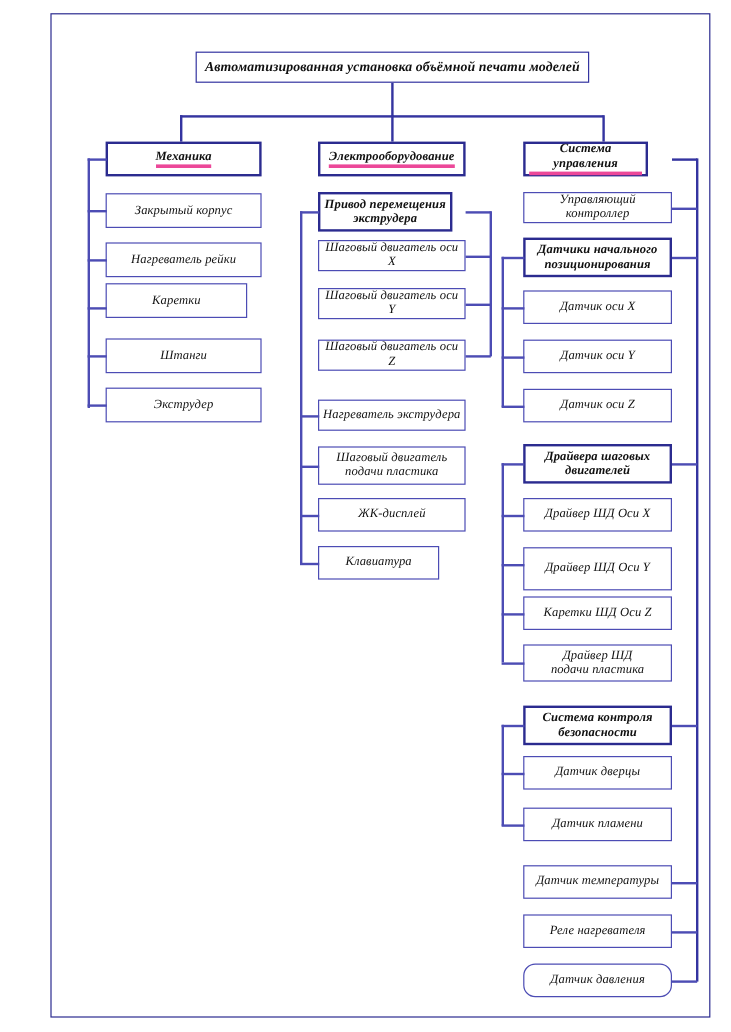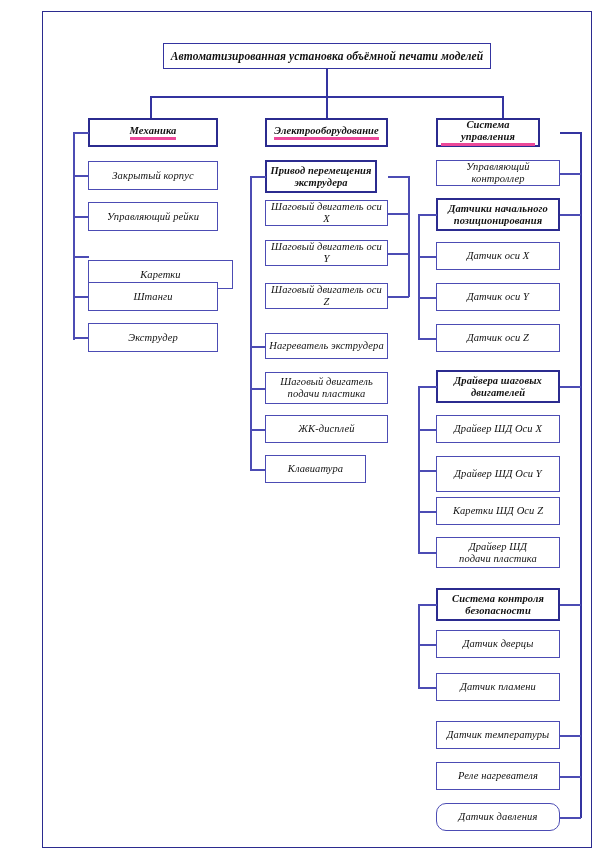--- a/index.html
+++ b/index.html
@@ -101,24 +101,24 @@
   <div class="node head" style="left:88px; top:118px; width:130px; height:29px;">
     <span class="u">Механика</span>
   </div>
 
   <div class="ln v" style="left:73px; top:132px; height:208px;"></div>
   <div class="ln h" style="left:73px; top:132px; width:16px;"></div>
 
   <div class="node" style="left:88px; top:161px; width:130px; height:29px;">Закрытый корпус</div>
   <div class="ln h" style="left:73px; top:175px; width:16px;"></div>
 
-  <div class="node" style="left:88px; top:202px; width:130px; height:29px;">Управляющий рейки</div>
+  <div class="node" style="left:88px; top:202px; width:130px; height:29px;">Нагреватель рейки</div>
   <div class="ln h" style="left:73px; top:216px; width:16px;"></div>
 
-  <div class="node" style="left:88px; top:260px; width:145px; height:29px;">Каретки</div>
+  <div class="node" style="left:88px; top:236px; width:118px; height:29px;">Каретки</div>
   <div class="ln h" style="left:73px; top:256px; width:16px;"></div>
 
   <div class="node" style="left:88px; top:282px; width:130px; height:29px;">Штанги</div>
   <div class="ln h" style="left:73px; top:296px; width:16px;"></div>
 
   <div class="node" style="left:88px; top:323px; width:130px; height:29px;">Экструдер</div>
   <div class="ln h" style="left:73px; top:337px; width:16px;"></div>
 
   <div class="node head" style="left:265px; top:118px; width:123px; height:29px;">
     <span class="u">Электрооборудование</span>

